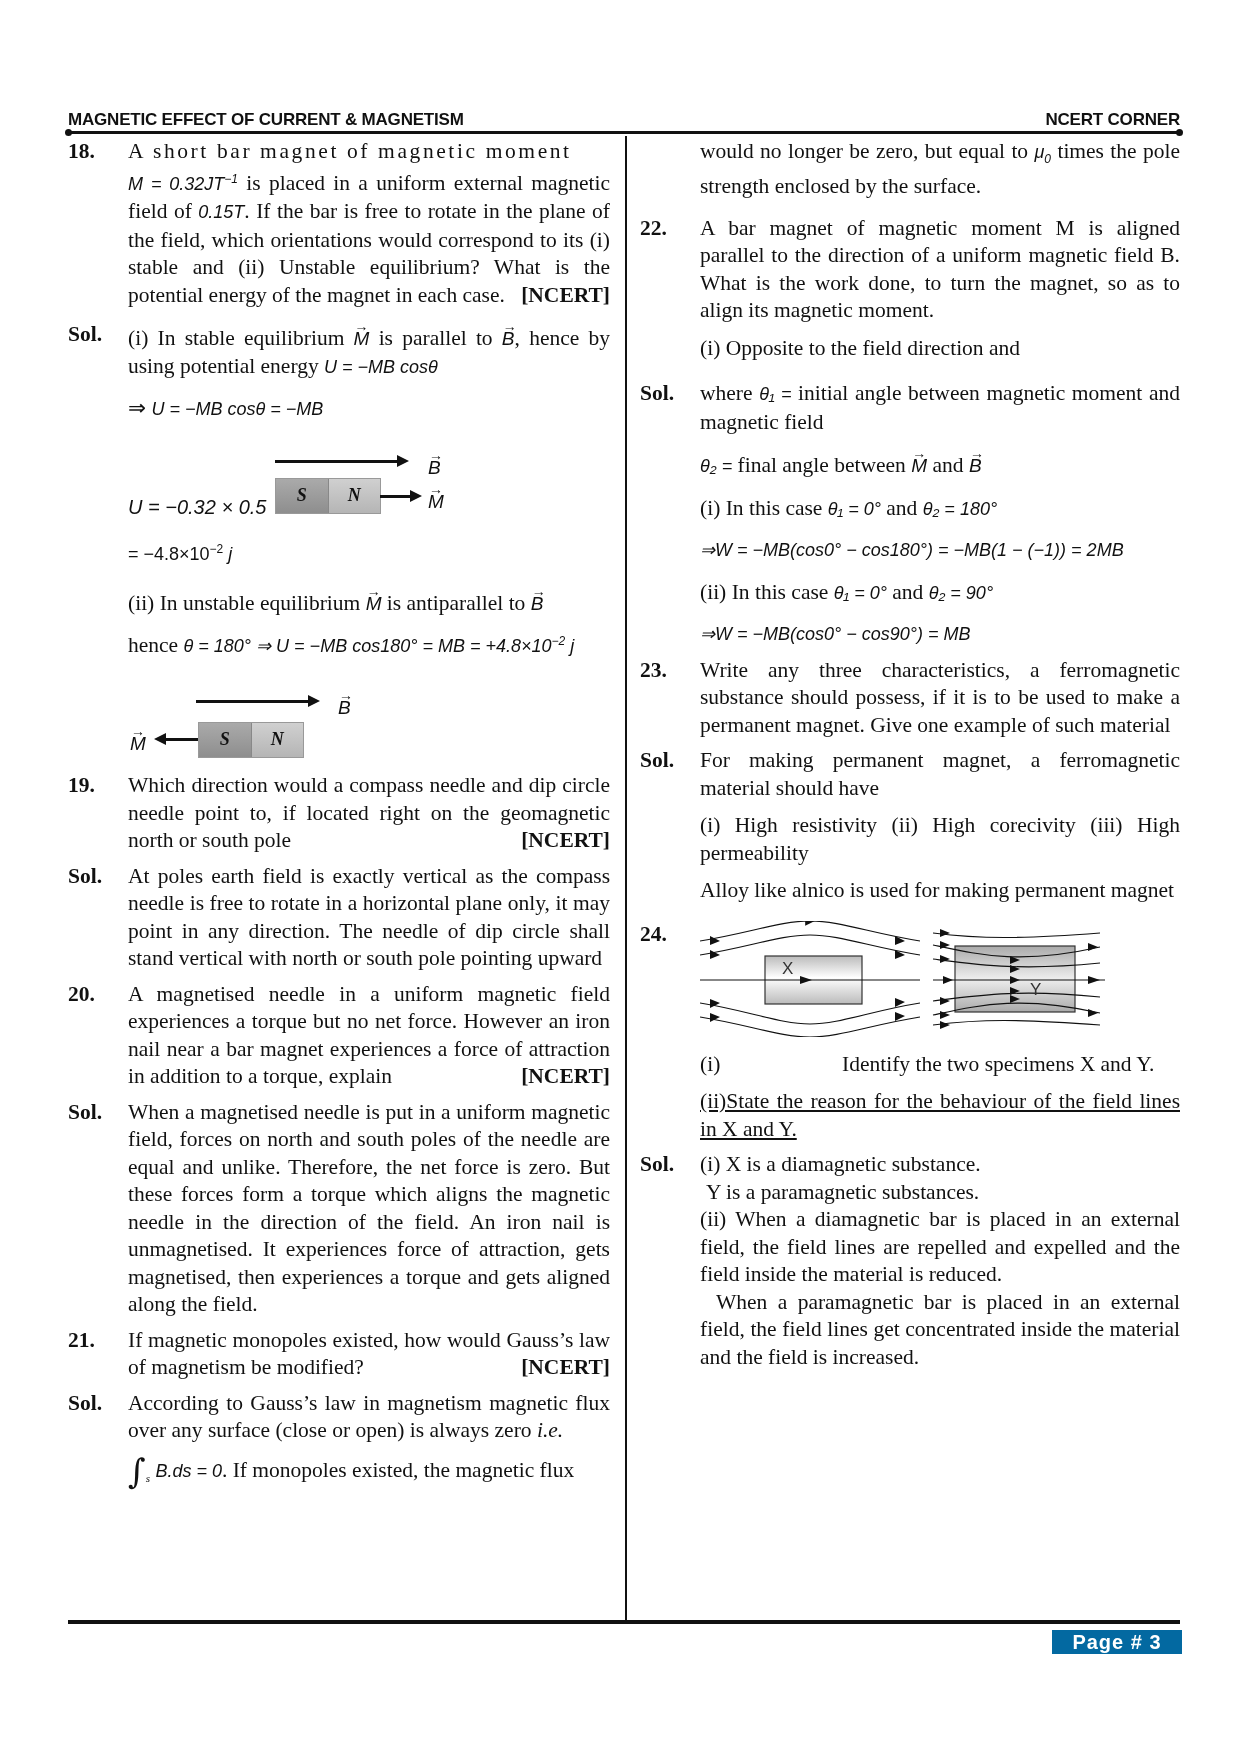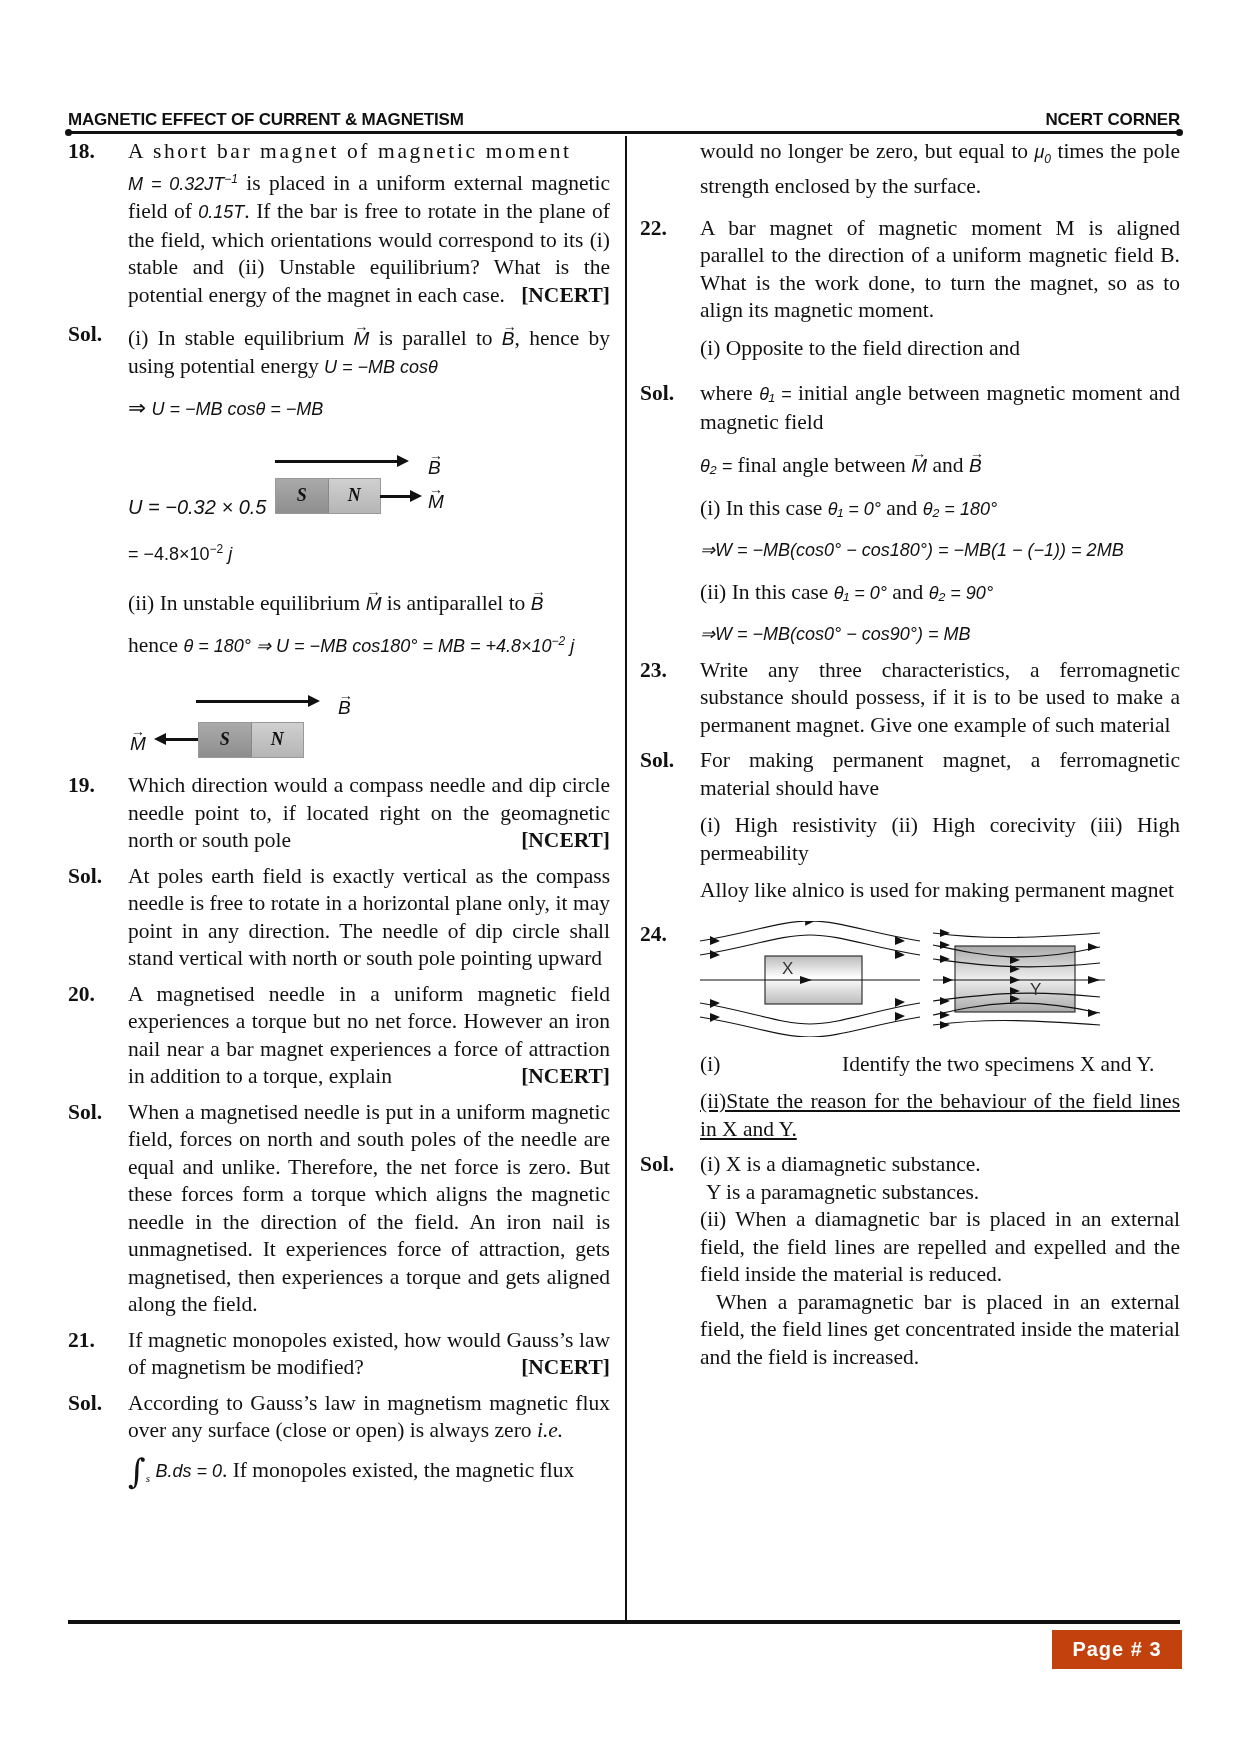--- a/index.html
+++ b/index.html
@@ -5,21 +5,21 @@
   html,body{margin:0;padding:0;background:#fff;}
   body{width:1240px;height:1754px;position:relative;overflow:hidden;font-family:"Liberation Serif",serif;color:#111;}
   .hdr{position:absolute;top:108px;left:68px;width:1112px;height:24px;font-family:"Liberation Sans",sans-serif;font-weight:bold;font-size:17px;letter-spacing:-0.2px;}
   .hdr .l{position:absolute;left:0;top:2px;}
   .hdr .r{position:absolute;right:0;top:2px;}
   .hdr-rule{position:absolute;top:131px;left:68px;width:1112px;height:3px;background:#111;}
   .hdr-rule:before,.hdr-rule:after{content:"";position:absolute;top:-2px;width:7px;height:7px;border-radius:50%;background:#111;}
   .hdr-rule:before{left:-3px}.hdr-rule:after{right:-3px}
   .vdiv{position:absolute;left:625px;top:136px;width:2px;height:1488px;background:#111;}
   .bot-rule{position:absolute;left:68px;top:1620px;width:1112px;height:4px;background:#111;}
-  .page-badge{position:absolute;left:1052px;top:1630px;width:130px;height:39px;background:#c2410c;color:#fff;font-family:"Liberation Sans",sans-serif;font-weight:bold;font-size:20px;display:flex;align-items:center;justify-content:center;letter-spacing:1px;}
+  .page-badge{position:absolute;left:1052px;top:1630px;width:130px;height:24px;background:#0369a1;color:#fff;font-family:"Liberation Sans",sans-serif;font-weight:bold;font-size:20px;display:flex;align-items:center;justify-content:center;letter-spacing:1px;}
   .col{position:absolute;top:138px;font-size:21.5px;line-height:27.5px;}
   .col.left{left:68px;width:542px;}
   .col.right{left:640px;width:540px;}
   .item{position:relative;padding-left:60px;margin-bottom:8px;text-align:justify;}
   .num{position:absolute;left:0;top:0;font-weight:bold;}
   .tag{float:right;font-weight:bold;}
   .math{font-family:"Liberation Sans",sans-serif;font-style:italic;font-size:18px;}
   .mathu{font-family:"Liberation Sans",sans-serif;font-size:18px;}
   .vec{position:relative;display:inline-block;font-family:"Liberation Sans",sans-serif;font-style:italic;font-size:19px;padding-top:4px;}
   .vec:before{content:"\2192";position:absolute;top:-8px;left:1px;font-style:normal;font-size:14px;}

